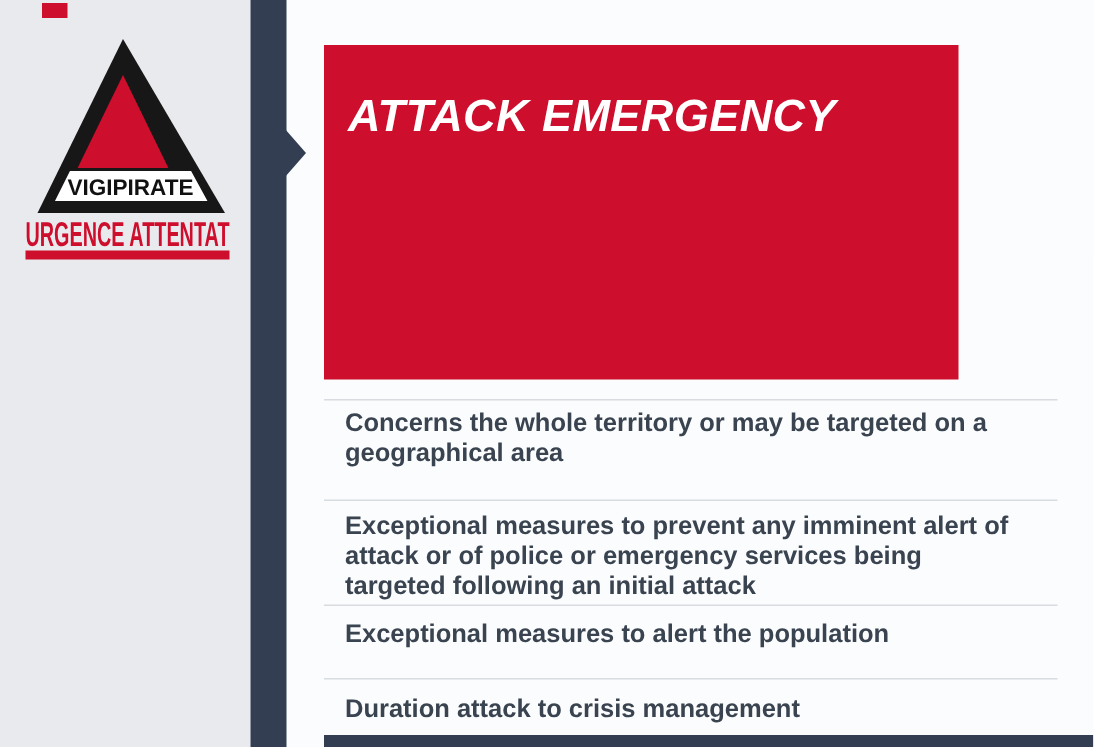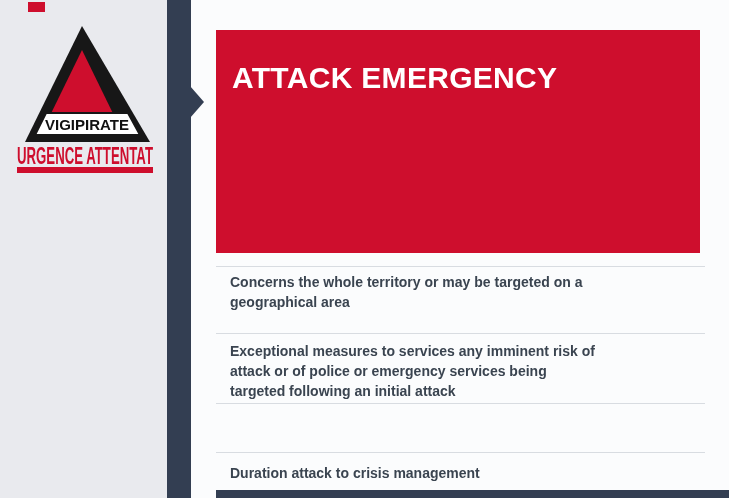--- a/index.html
+++ b/index.html
@@ -21,35 +21,35 @@
   .left-panel{position:absolute;left:0;top:0;width:167px;height:498px;background:var(--left_bg,#e9eaee);}
   .corner-mark{position:absolute;left:28px;top:2px;width:17px;height:10px;background:var(--accent_red,#ce0e2d);}
   .divider-bar{position:absolute;left:167px;top:0;width:24px;height:498px;background:var(--divider,#333e52);}
   .chevron{
     position:absolute;left:190px;top:86px;width:0;height:0;
     border-top:16px solid transparent;border-bottom:16px solid transparent;
     border-left:14px solid var(--divider,#333e52);
   }
   .logo-svg{position:absolute;left:10px;top:22px;width:150px;height:155px;}
   .alert-box{
-    position:absolute;left:216px;top:30px;width:484px;height:223px;
-    background:var(--accent_red,#ce0e2d);color:var(--white,#fff);
+    position:absolute;left:216px;top:30px;width:423px;height:223px;
+    background:var(--accent_red,#ce0e2d);color:var(--white,#fff);font-style:italic;
   }
   .alert-title{
     position:absolute;left:16px;top:31px;font-size:30px;font-weight:bold;
     letter-spacing:0.3px;white-space:nowrap;
   }
   .alert-desc{
     position:absolute;left:16px;top:80px;width:455px;
     font-size:23px;line-height:28px;white-space:pre-line;
   }
   .separator{position:absolute;left:216px;width:489px;height:1px;background:var(--separator,#d8dce1);}
   .criteria-item{
     position:absolute;left:230px;width:470px;
-    color:var(--list_text,#3a4450);font-size:14px;font-weight:bold;line-height:20px;
+    color:var(--list_text,#3a4450);font-size:17px;font-weight:bold;line-height:20px;
     white-space:pre-line;
   }
   .bottom-bar{position:absolute;left:216px;top:490px;width:513px;height:8px;background:var(--divider,#333e52);}
   .logo-banner-text{font-family:"Liberation Sans",sans-serif;font-weight:bold;}
   .logo-caption-text{font-family:"Liberation Sans",sans-serif;font-weight:bold;}
 </style>
 </head>
 <body>
 
 <div class="stage">
@@ -72,24 +72,25 @@
 
   <div class="alert-box">
     <div class="alert-title">ATTACK EMERGENCY</div>
   </div>
 
   <div class="separator" style="top:266px"></div>
   <div class="criteria-item" style="top:272px">Concerns the whole territory or may be targeted on a
 geographical area</div>
 
   <div class="separator" style="top:333px"></div>
-  <div class="criteria-item" style="top:341px">Exceptional measures to services any imminent risk of
+  <div class="criteria-item" style="top:341px">Exceptional measures to prevent any imminent alert of
 attack or of police or emergency services being
 targeted following an initial attack</div>
 
   <div class="separator" style="top:403px"></div>
+  <div class="criteria-item" style="top:413px">Exceptional measures to alert the population</div>
 
   <div class="separator" style="top:452px"></div>
   <div class="criteria-item" style="top:463px">Duration attack to crisis management</div>
 
   <div class="bottom-bar"></div>
 
 </div>
 
 </body></html>

